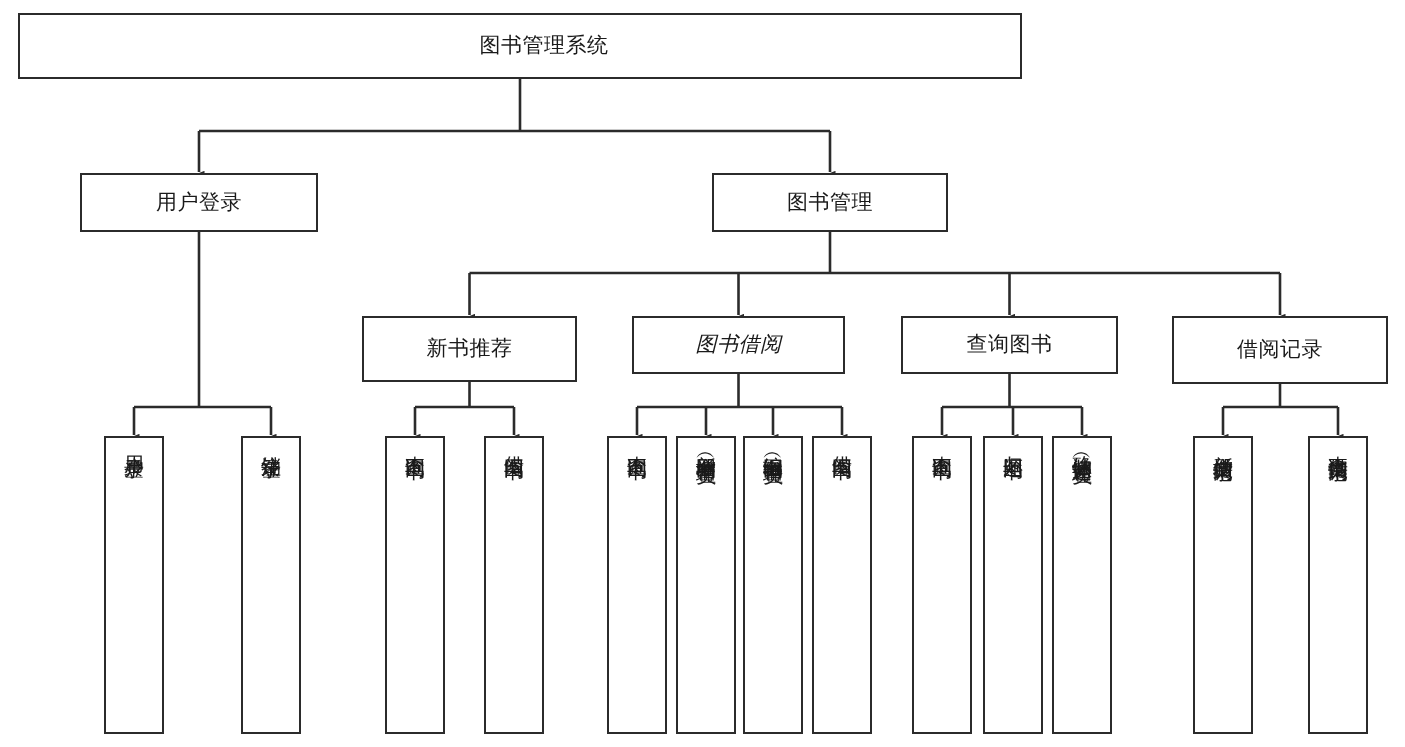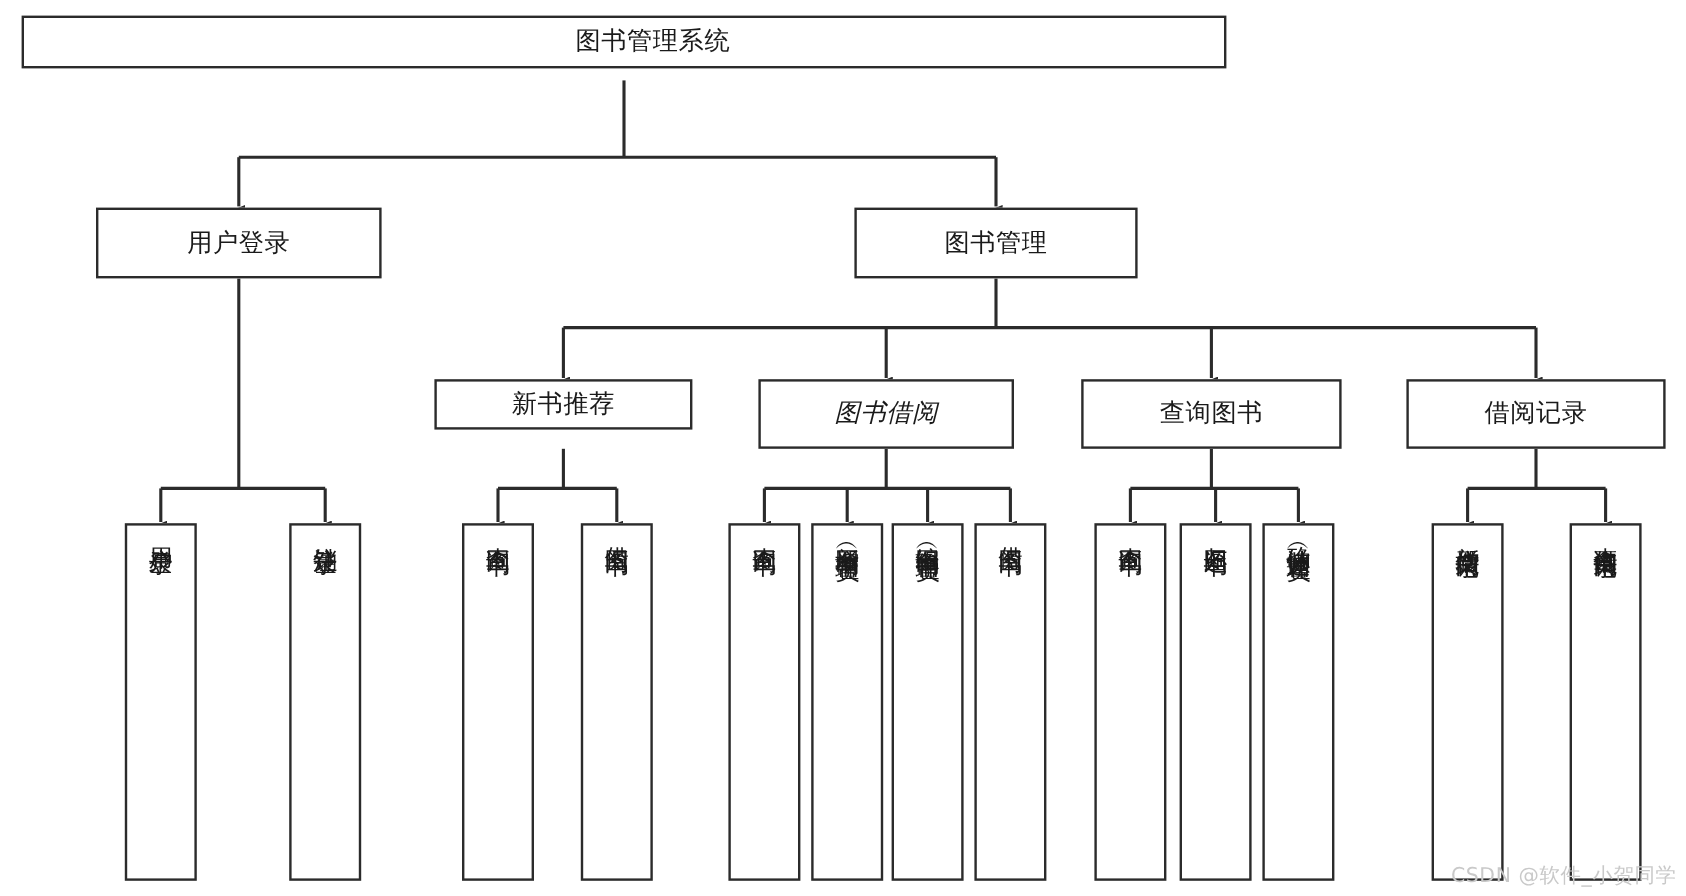--- a/index.html
+++ b/index.html
@@ -110,39 +110,39 @@
         <path d="M 1013 407 L 1013 435" marker-end="url(#arrow)"></path>
         <path d="M 1082 407 L 1082 435" marker-end="url(#arrow)"></path>
         <path d="M 1280 374 L 1280 407"></path>
         <path d="M 1223 407 L 1338 407"></path>
         <path d="M 1223 407 L 1223 435" marker-end="url(#arrow)"></path>
         <path d="M 1338 407 L 1338 435" marker-end="url(#arrow)"></path>
       </g>
   </svg>
 
   <div id="nodes-layer">
-      <div class="node" style="left: 18px; top: 13px; width: 1004px; height: 44px; padding-left: 48px;">
+      <div class="node" style="left: 18px; top: 13px; width: 1004px; height: 66px; padding-left: 48px;">
         <span class="node-label">图书管理系统</span>
       </div>
       <div class="node" style="left: 80px; top: 173px; width: 238px; height: 59px;">
         <span class="node-label">用户登录</span>
       </div>
       <div class="node" style="left: 712px; top: 173px; width: 236px; height: 59px;">
         <span class="node-label">图书管理</span>
       </div>
-      <div class="node" style="left: 362px; top: 316px; width: 215px; height: 42px;">
+      <div class="node" style="left: 362px; top: 316px; width: 215px; height: 66px;">
         <span class="node-label">新书推荐</span>
       </div>
       <div class="node" style="left: 632px; top: 316px; width: 213px; height: 58px; font-style: italic;">
         <span class="node-label">图书借阅</span>
       </div>
       <div class="node" style="left: 901px; top: 316px; width: 217px; height: 58px;">
         <span class="node-label">查询图书</span>
       </div>
-      <div class="node" style="left: 1172px; top: 316px; width: 216px; height: 58px;">
+      <div class="node" style="left: 1172px; top: 316px; width: 216px; height: 68px;">
         <span class="node-label">借阅记录</span>
       </div>
       <div class="node leaf" style="left: 104px; top: 436px; width: 60px; height: 298px;">
         <span class="node-label">用户登录</span>
       </div>
       <div class="node leaf" style="left: 241px; top: 436px; width: 60px; height: 298px;">
         <span class="node-label">注销登录</span>
       </div>
       <div class="node leaf" style="left: 385px; top: 436px; width: 60px; height: 298px;">
         <span class="node-label">查询图书</span>
@@ -172,14 +172,13 @@
         <span class="node-label">确认归还（管理员）</span>
       </div>
       <div class="node leaf" style="left: 1193px; top: 436px; width: 60px; height: 298px;">
         <span class="node-label">新增借阅记录</span>
       </div>
       <div class="node leaf" style="left: 1308px; top: 436px; width: 60px; height: 298px;">
         <span class="node-label">查询借阅记录</span>
       </div>
     </div>
 
-  <div id="watermark">CSDN @软件_小贺同学</div>
 </div>
 
 </body></html>

